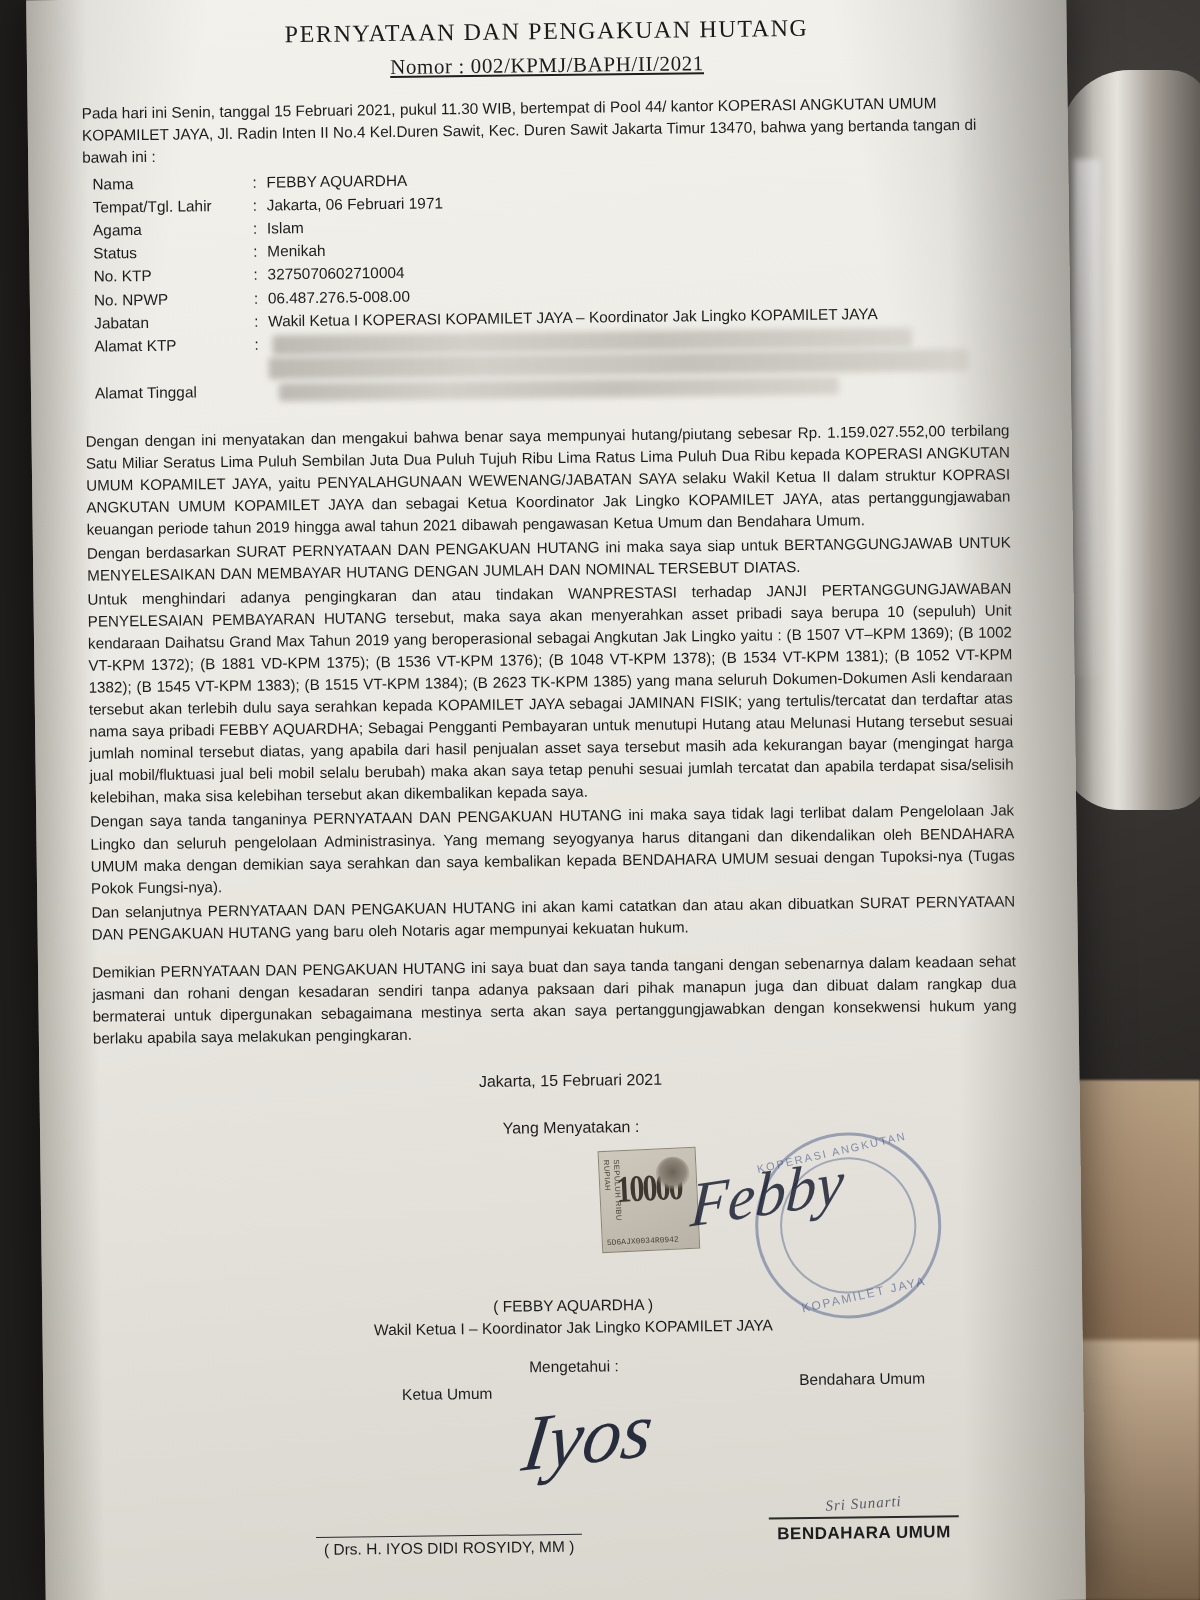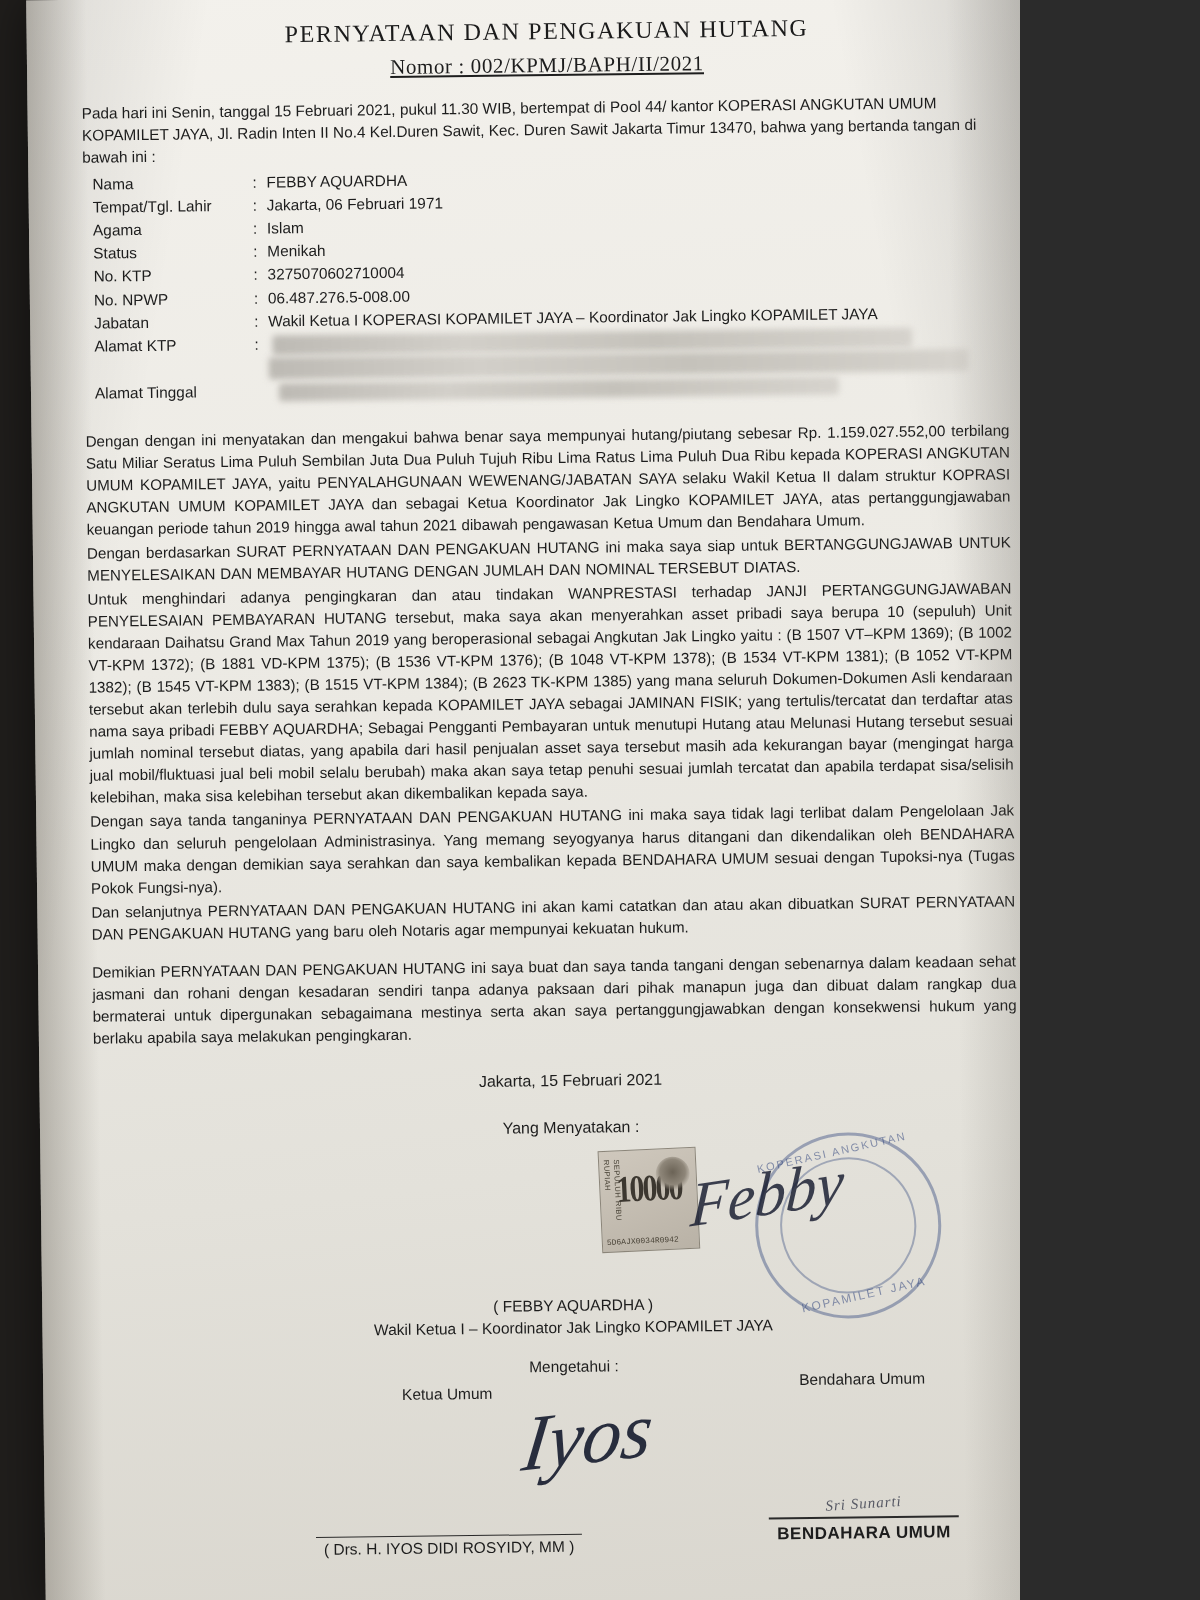--- a/index.html
+++ b/index.html
@@ -10,21 +10,21 @@
   body {
     width: 1200px;
     height: 1600px;
     overflow: hidden;
     font-family: "Liberation Sans", sans-serif;
   }
 
   
   #photo {
     position: relative;
-    width: 1020px;
+    width: 1200px;
     height: 1600px;
     background:
       radial-gradient(ellipse at 85% 20%, #4a4643 0%, #201e1c 60%),
       linear-gradient(160deg, #3c3a37 0%, #1a1917 100%);
     overflow: hidden;
   }
   
   .floor {
     position: absolute;
     right: 0; bottom: 0;

